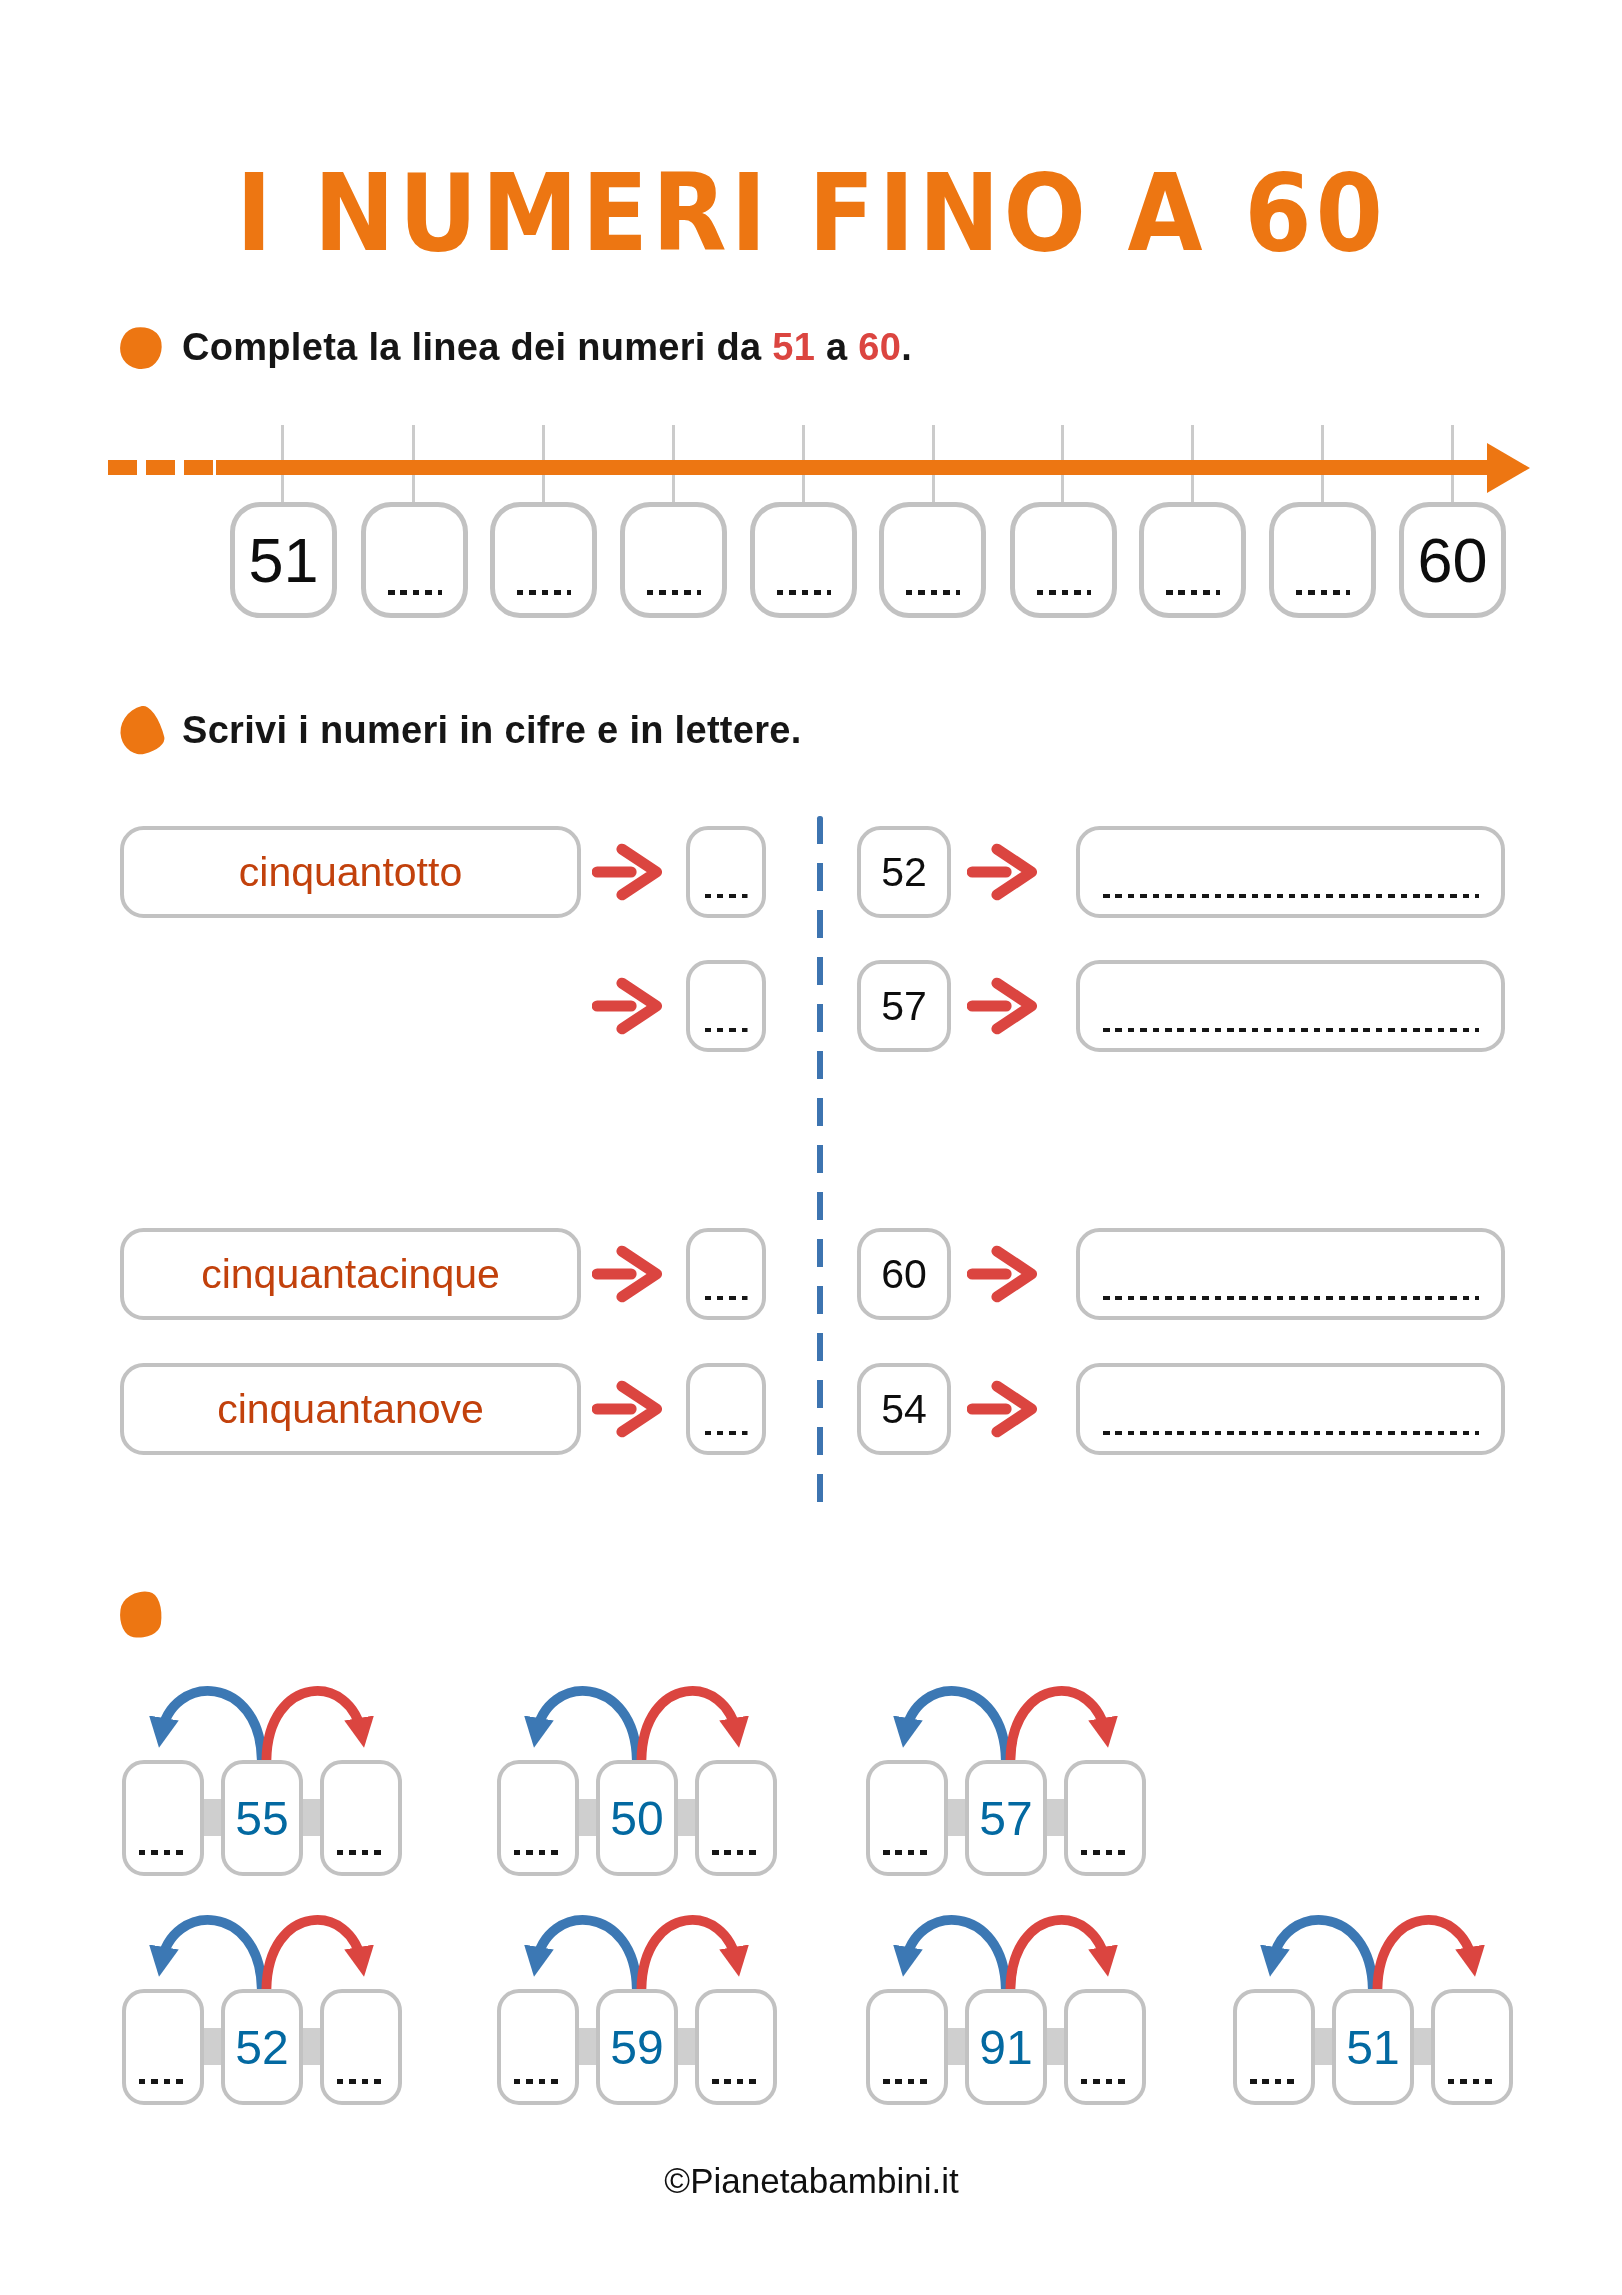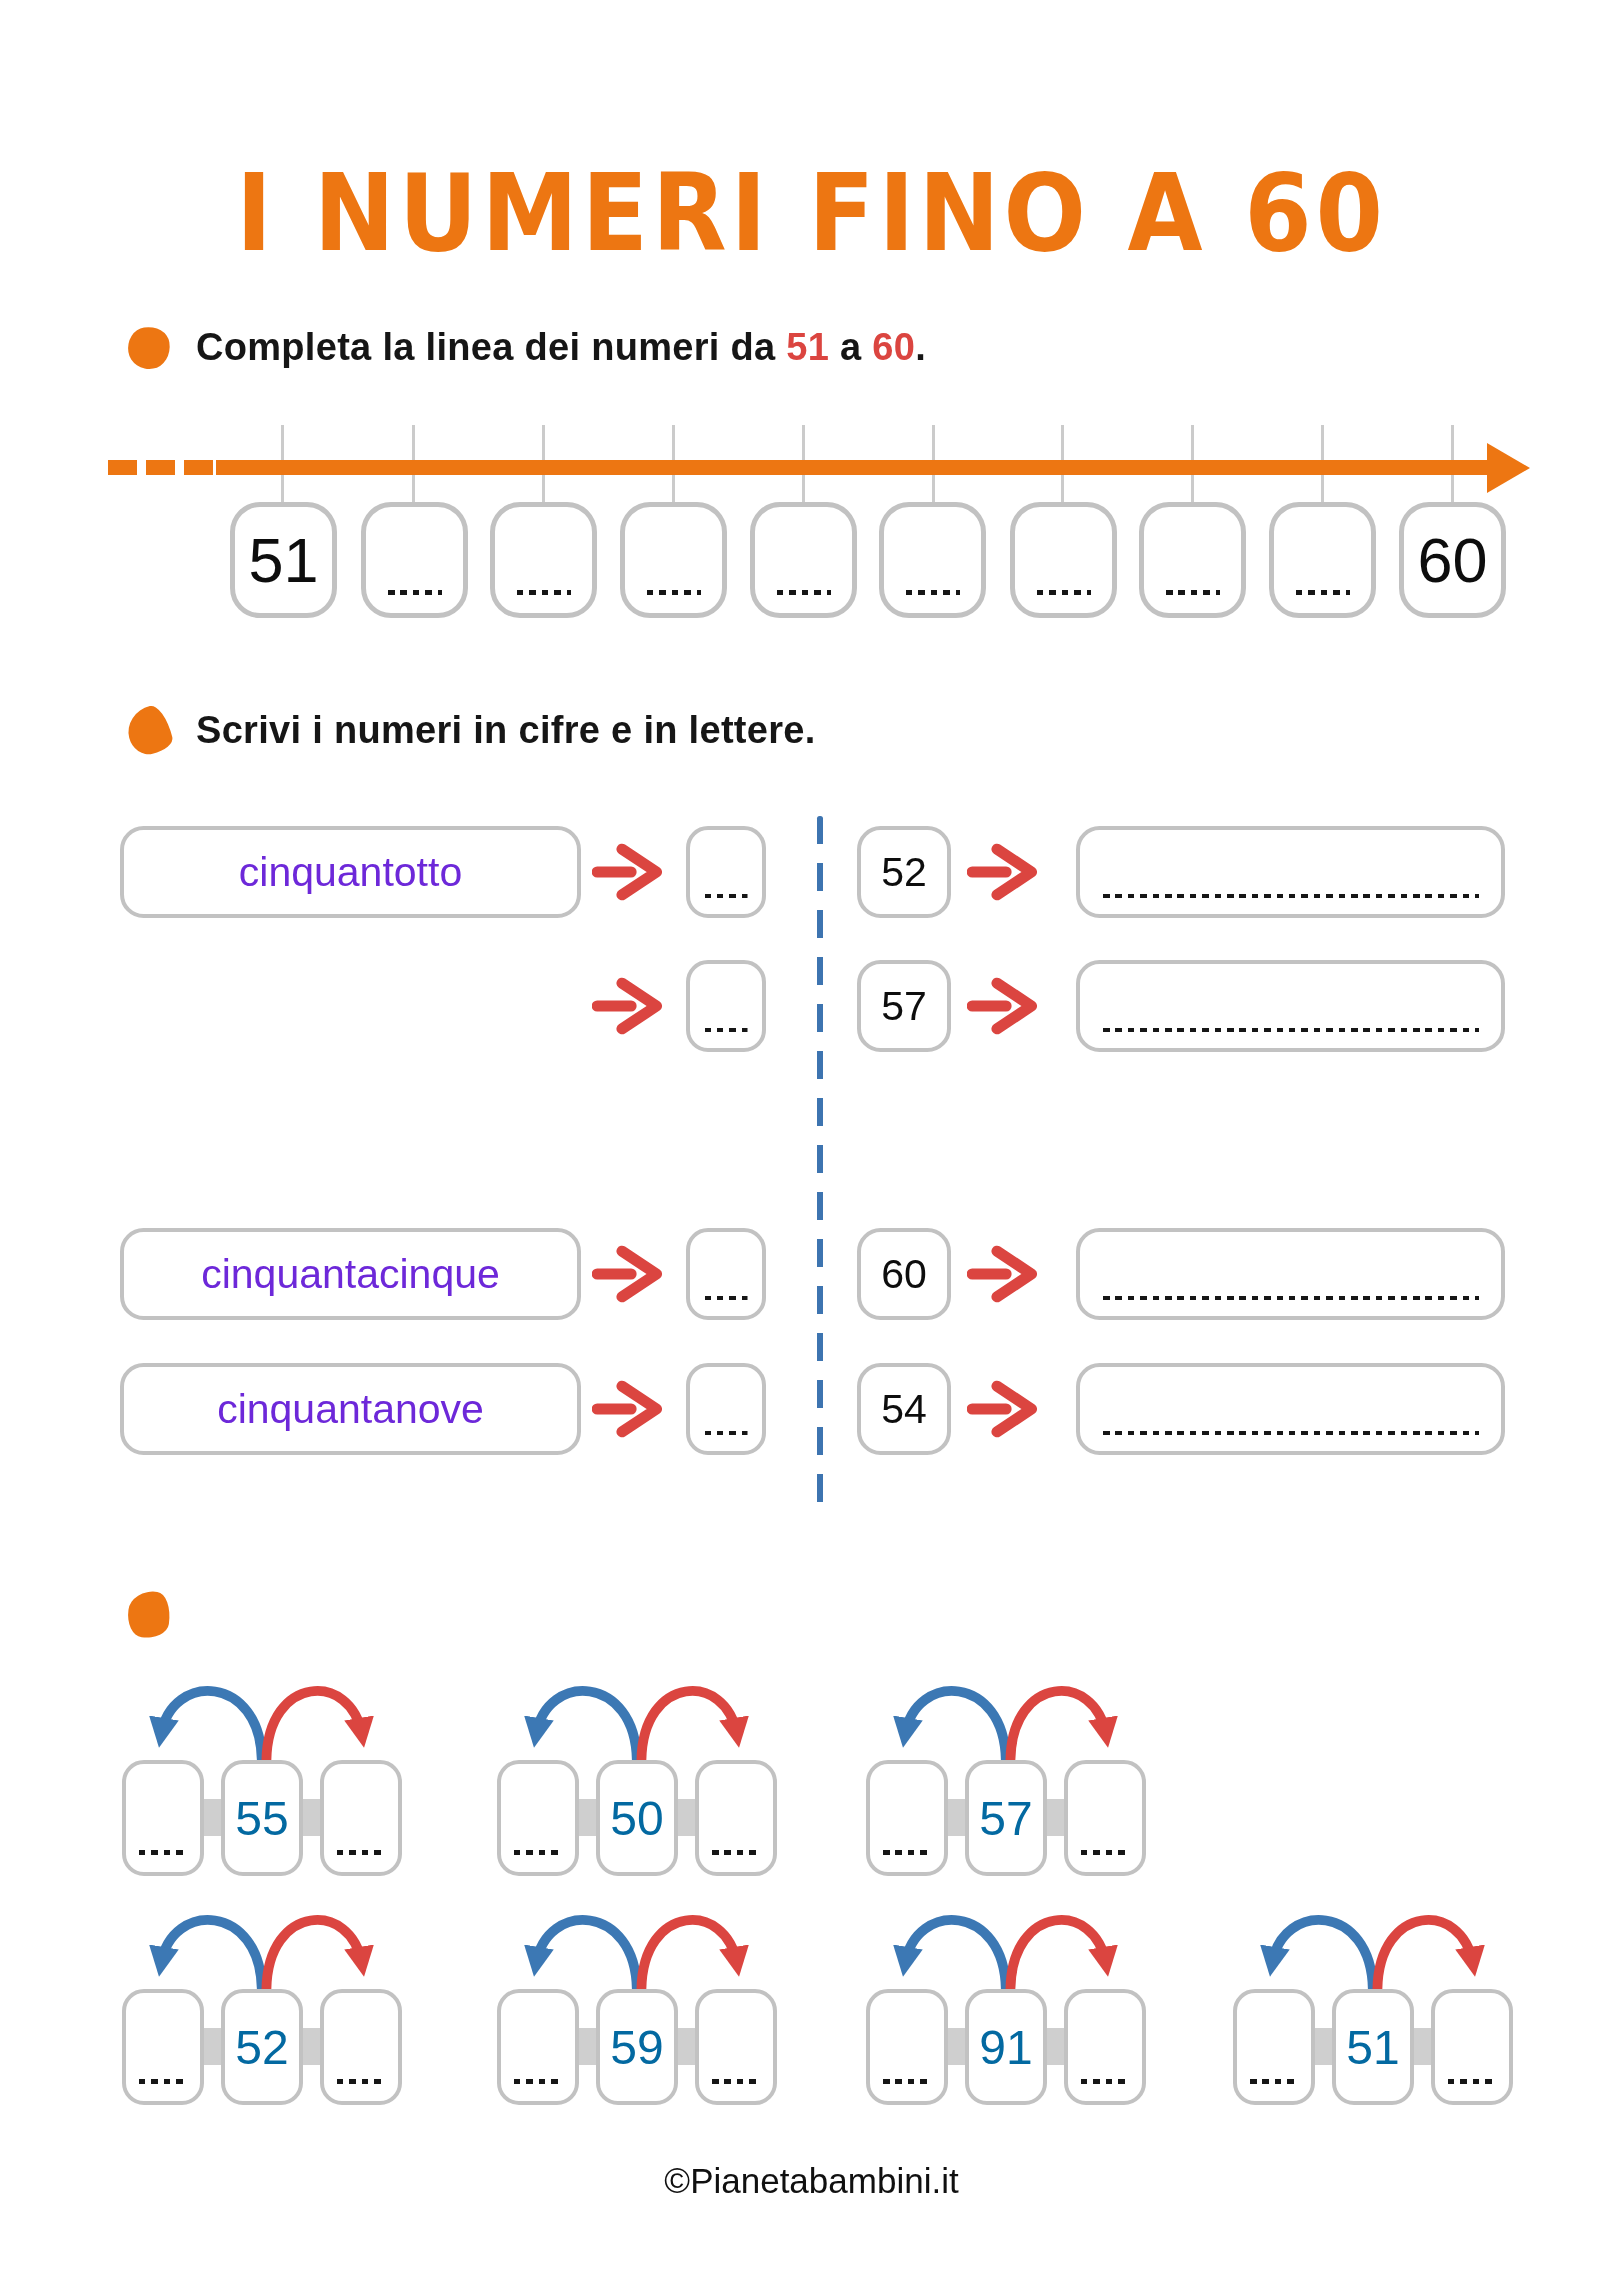--- a/index.html
+++ b/index.html
@@ -5,21 +5,21 @@
   html,body{margin:0;padding:0;background:#fff;}
   .page{position:relative;width:1623px;height:2295px;background:#ffffff;overflow:hidden;
         font-family:"Liberation Sans", sans-serif;color:#141414;}
 
   
   .title{position:absolute;top:92px;left:0;width:100%;text-align:center;
          font-family:"DejaVu Sans", sans-serif;font-weight:bold;font-size:97px;
          color:#ED7612;letter-spacing:3.9px;transform:scaleY(1.10);}
 
   
-  .instr{position:absolute;left:128px;display:flex;align-items:center;gap:26px;height:59px;text-align:center;}
+  .instr{position:absolute;left:120px;display:flex;align-items:center;gap:20px;height:59px;text-align:center;}
   .instr p{margin:0;font-size:38px;font-weight:bold;letter-spacing:0.3px;color:#161616;}
   .red{color:#DB4540;}
   .blob{width:42px;height:47px;background:#ED7612;flex:0 0 auto;}
   .blob1{height:42px;border-radius:46% 54% 48% 52% / 52% 44% 56% 48%;transform:rotate(-9deg);}
   .blob2{border-radius:66% 34% 55% 45% / 55% 76% 24% 45%;transform:rotate(-14deg);}
   .blob3{border-radius:62% 38% 60% 40% / 46% 64% 36% 54%;transform:rotate(8deg);}
 
   
   .nline{position:absolute;left:0;top:422px;width:1623px;height:216px;}
   .tick{position:absolute;top:3.3px;width:3.3px;height:84px;background:#CBCBCB;}
@@ -34,21 +34,21 @@
   
   .dots{position:absolute;height:4.6px;bottom:18.3px;left:50%;transform:translateX(-50%);
         background:repeating-linear-gradient(90deg,#161616 0 6.5px,transparent 6.5px 12.4px);}
   .nl-dots{width:54px;}
 
   
   .task2{position:absolute;left:0;top:826px;width:1623px;height:687px;}
   .t2row{position:absolute;left:0;width:100%;height:92px;}
   .wordbox{position:absolute;left:120px;width:461px;height:92px;box-sizing:border-box;background:#fff;
            border:4.6px solid #C2C2C2;border-radius:23.6px;display:flex;align-items:center;justify-content:center;}
-  .wordbox span{font-size:41px;color:#6d28d9;}
+  .wordbox span{font-size:41px;color:#c2410c;}
   .numbox{position:absolute;left:857px;width:94px;height:92px;box-sizing:border-box;background:#fff;
           border:4.6px solid #C2C2C2;border-radius:23.6px;display:flex;align-items:center;justify-content:center;}
   .numbox span{font-size:41px;color:#0d0d0d;}
   .smallbox{position:absolute;left:686px;width:80px;height:92px;box-sizing:border-box;background:#fff;
             border:4.6px solid #C2C2C2;border-radius:22px;}
   .s-dots{width:43px;bottom:15.7px;}
   .longbox{position:absolute;left:1076px;width:429px;height:92px;box-sizing:border-box;background:#fff;
            border:4.6px solid #C2C2C2;border-radius:23.6px;}
   .l-dots{width:376px;bottom:15.7px;}
   .rarrow{position:absolute;width:73px;height:60px;top:15.7px;}

